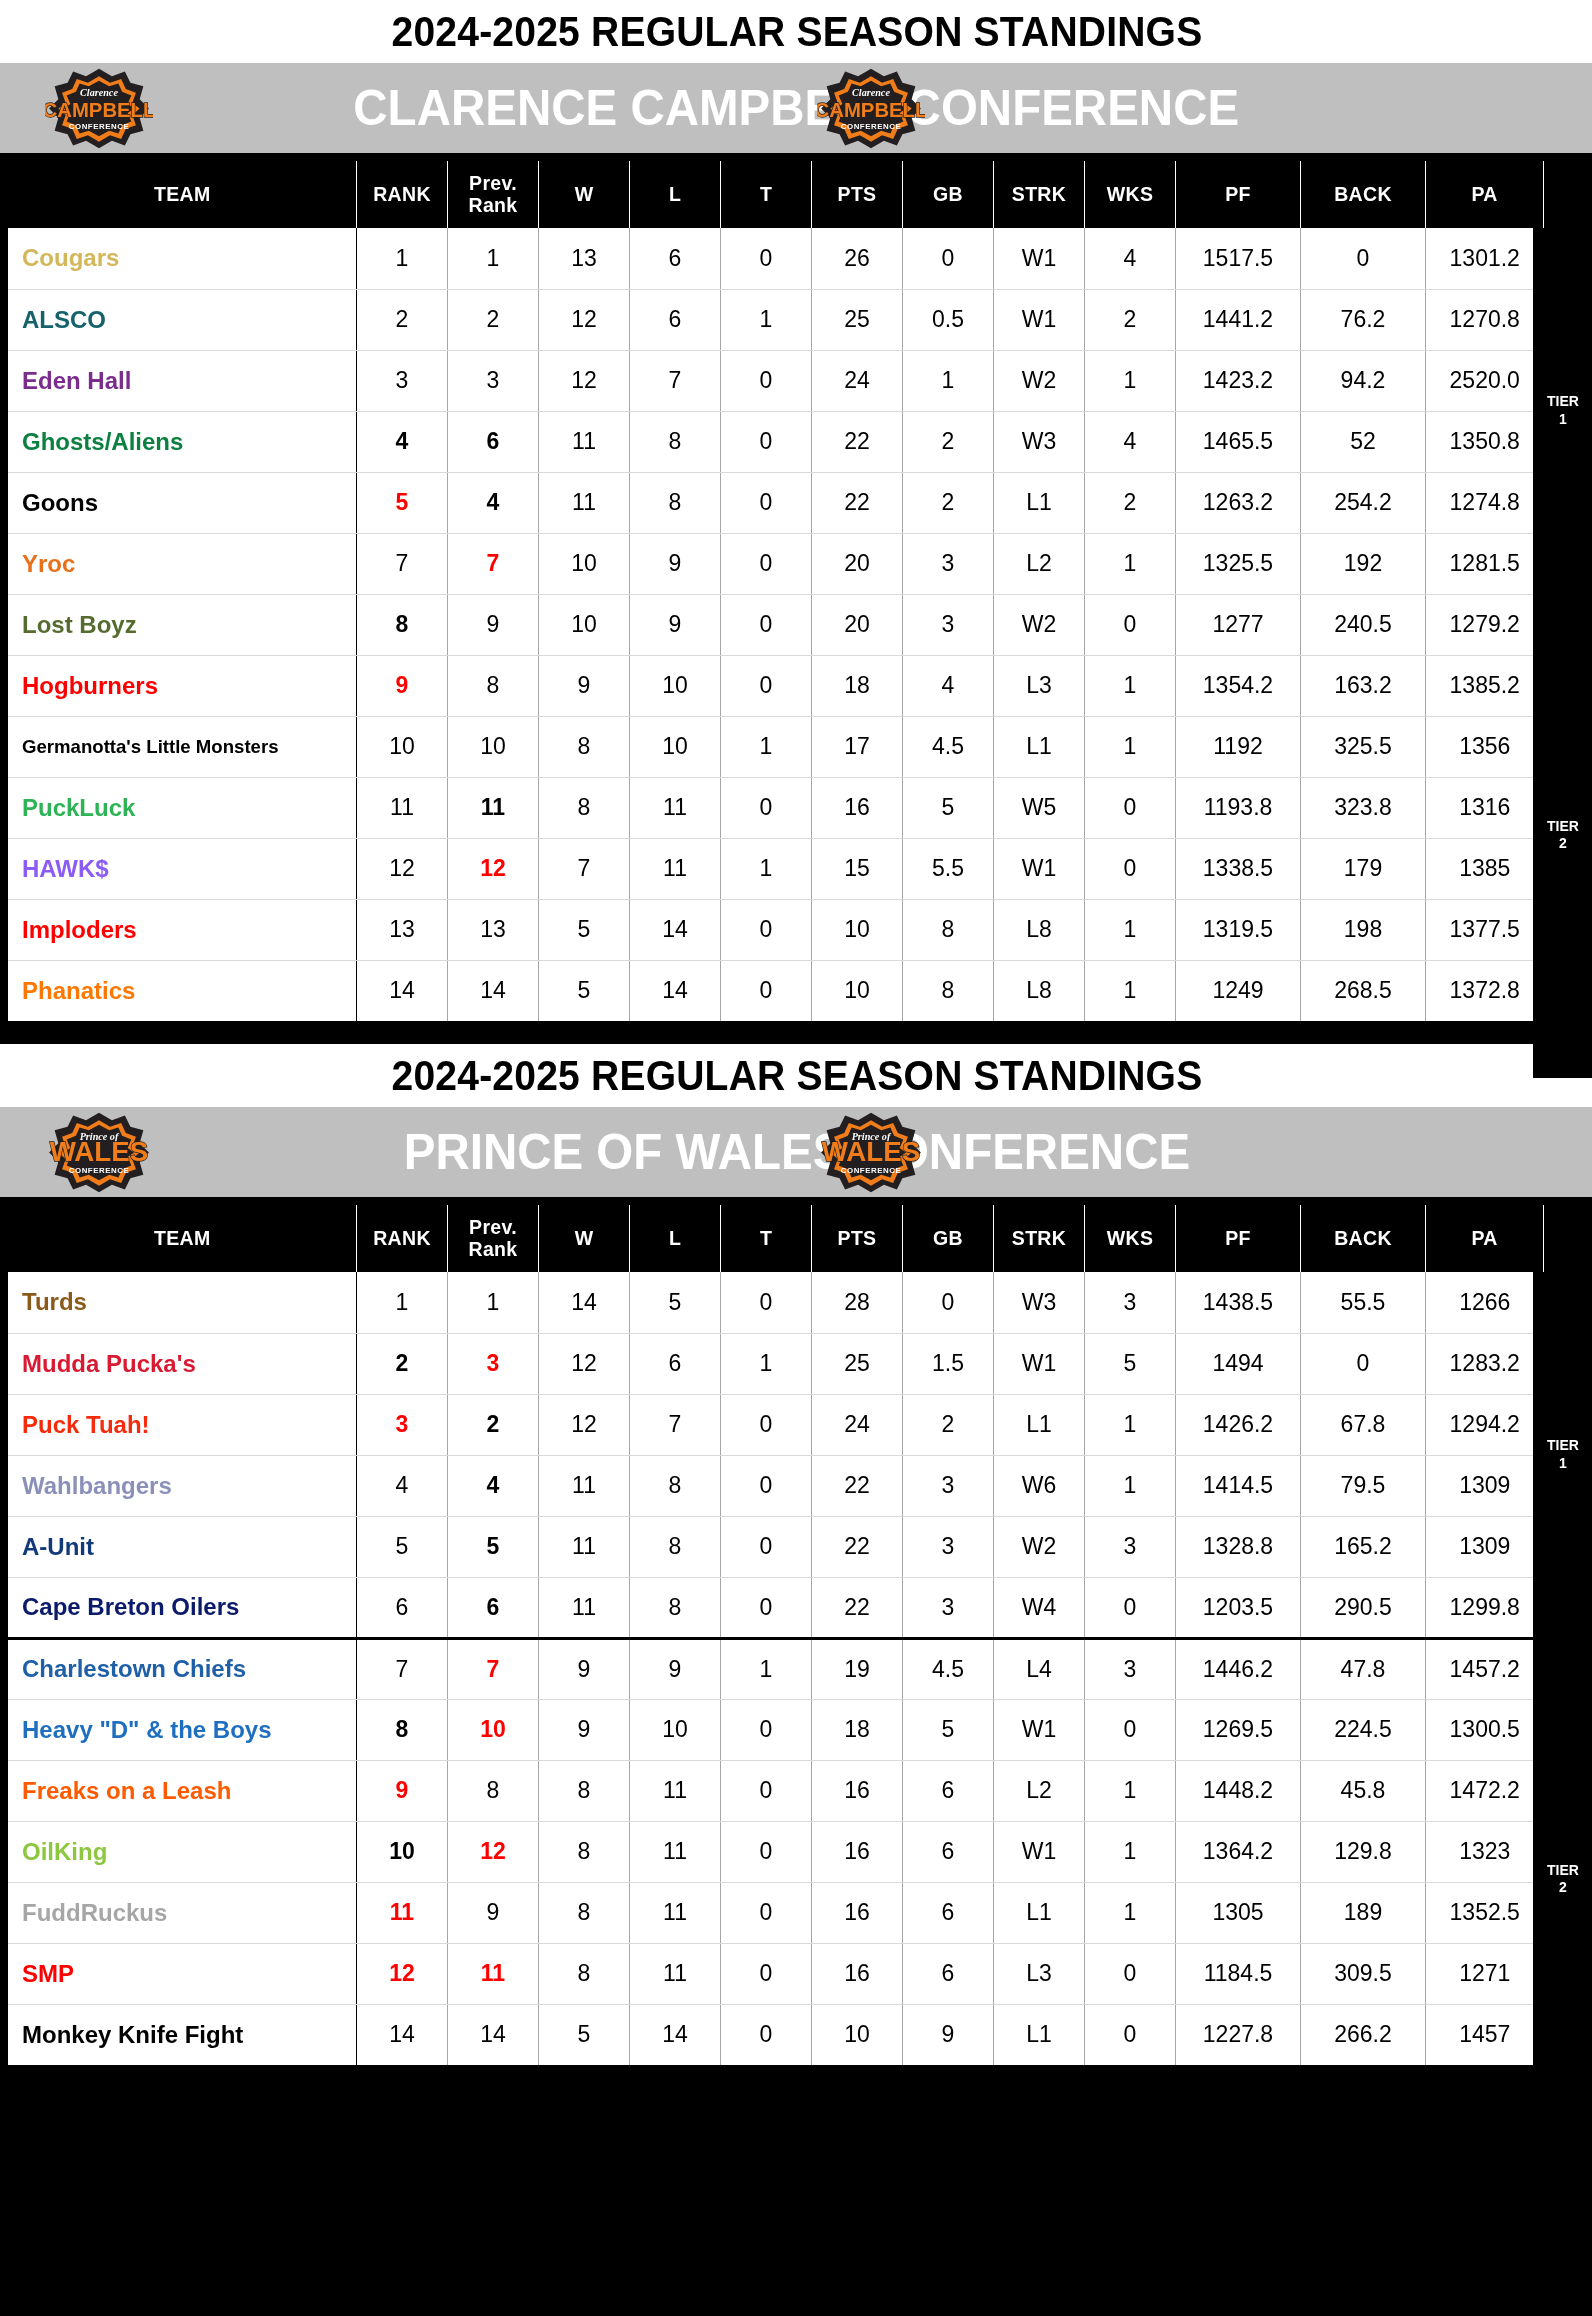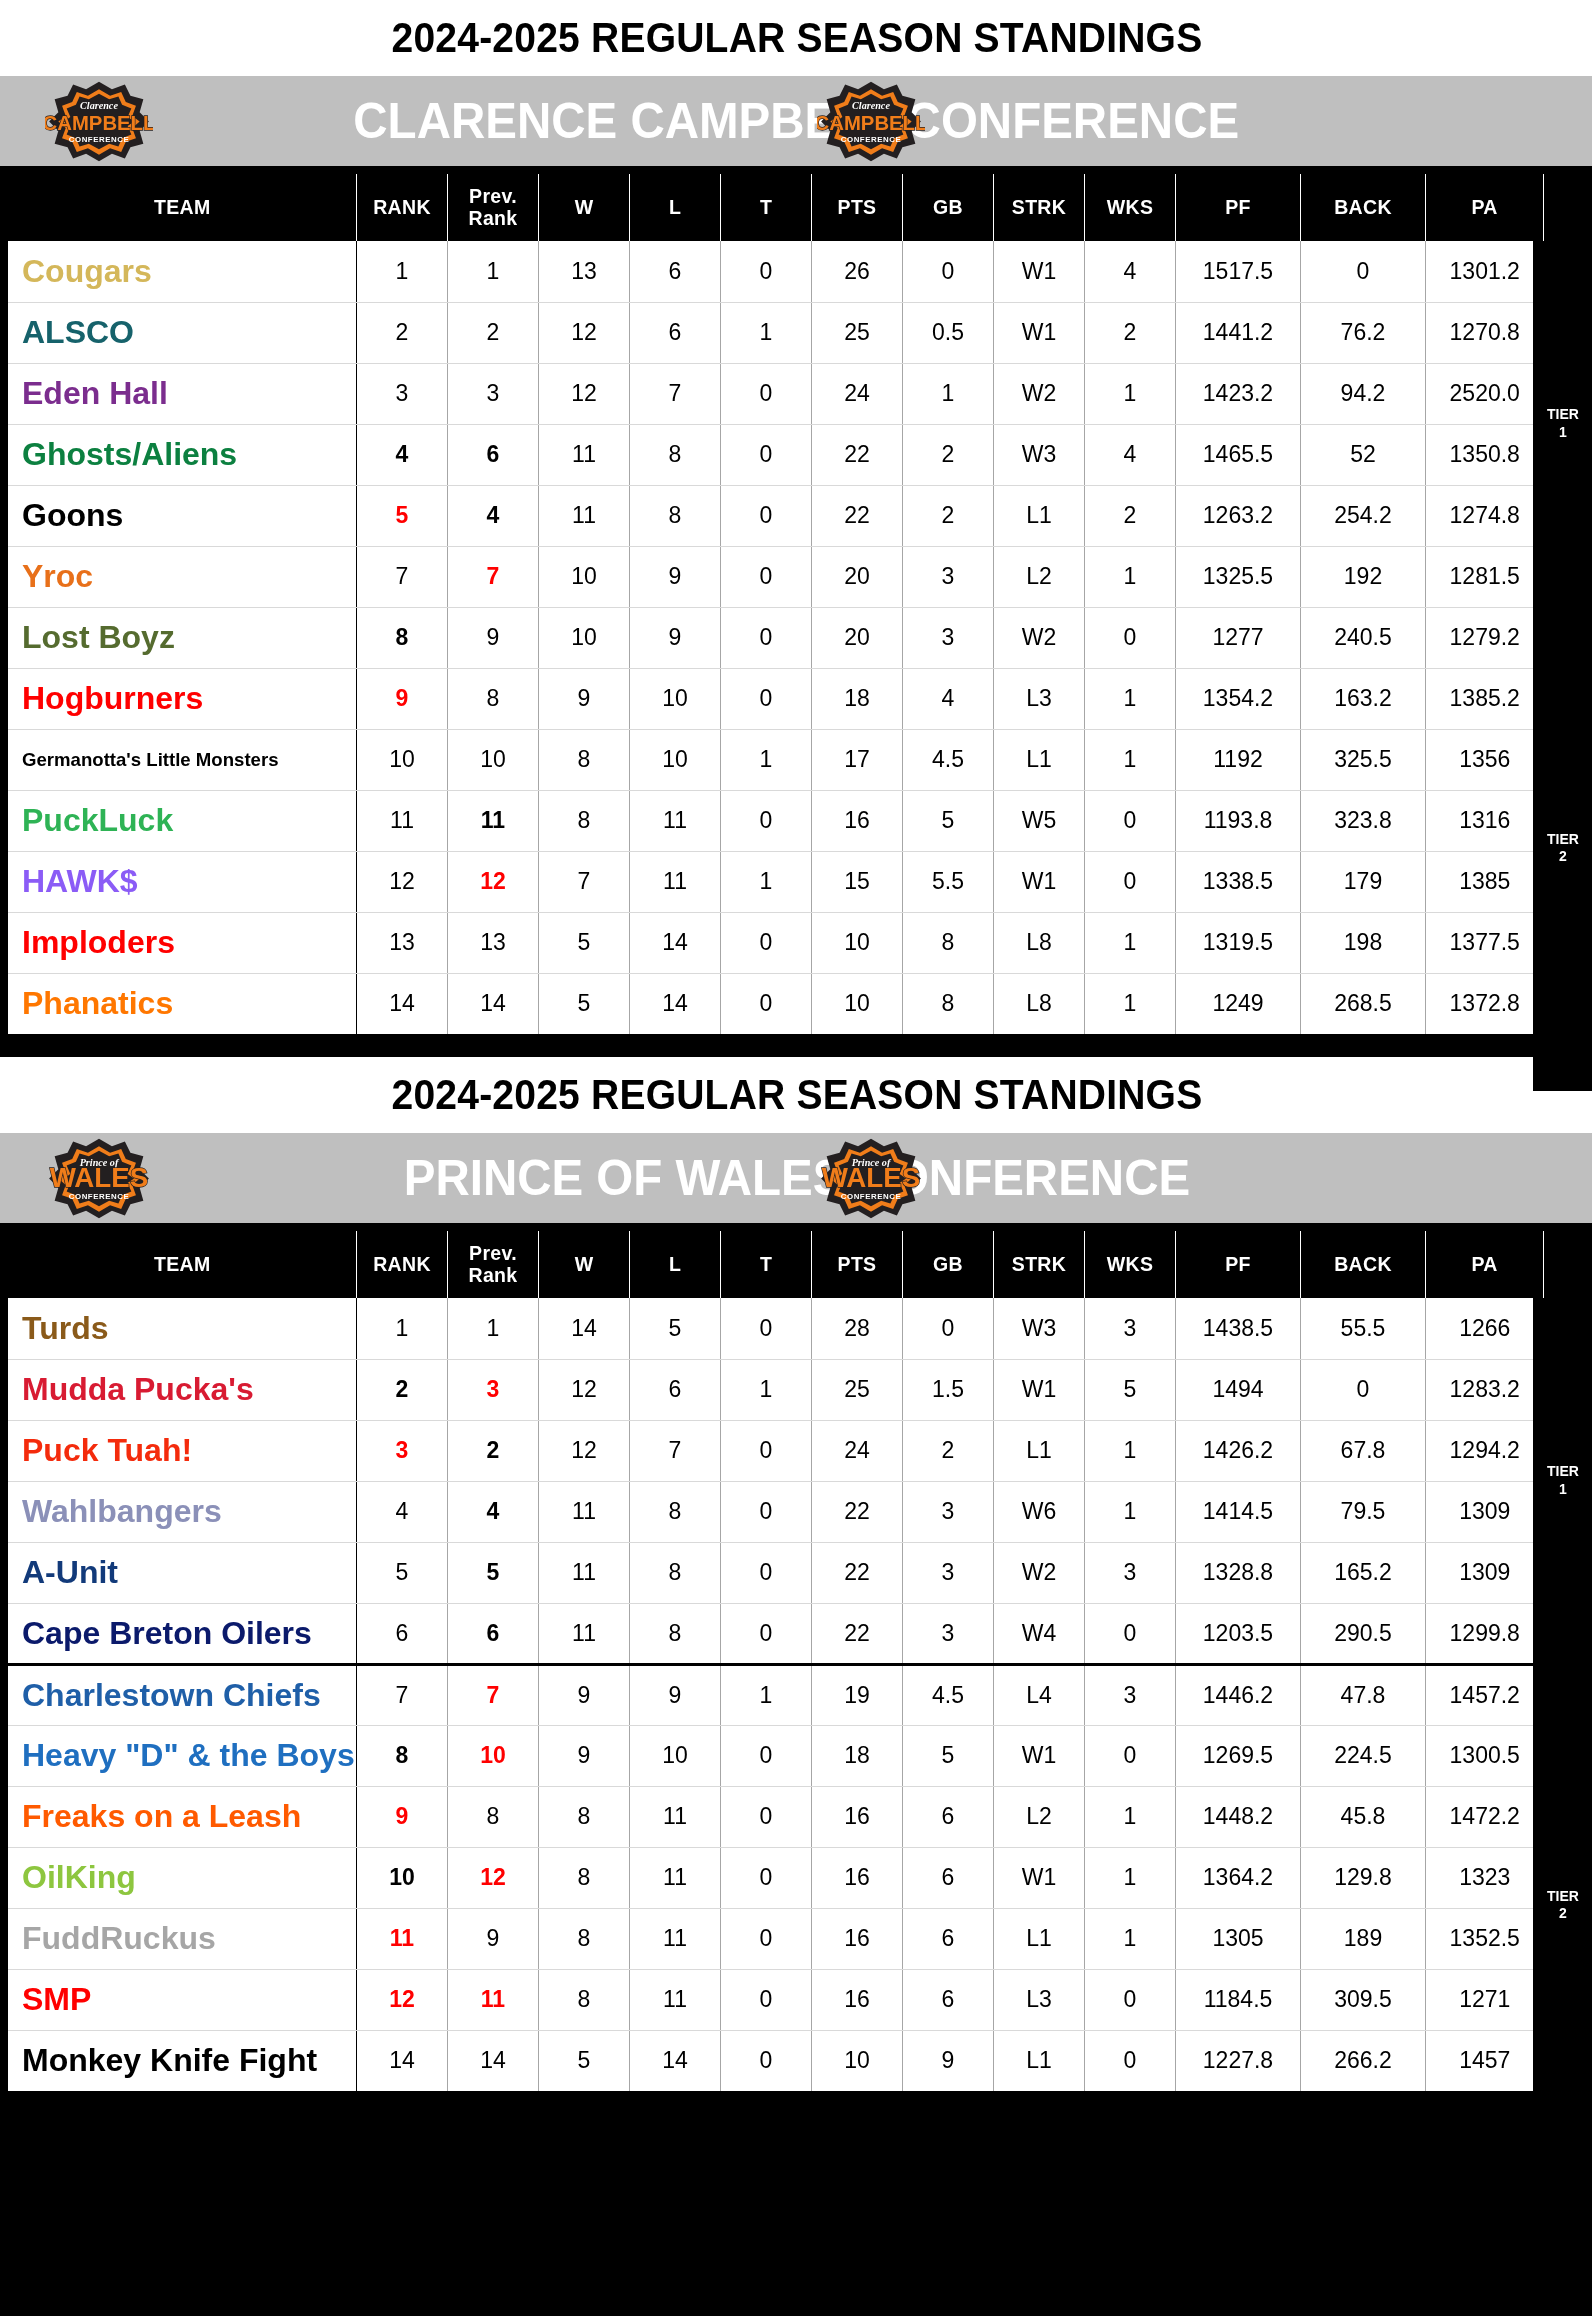--- a/index.html
+++ b/index.html
@@ -12,21 +12,21 @@
     width: 1593px;
     background: #000000;
     position: relative;
   }
 
   
   .conf-block { width: 1593px; background:#000; }
 
   .season-title-bar {
     background: #ffffff;
-    height: 76px;
+    height: 63px;
     display: flex;
     align-items: center;
     justify-content: center;
     text-align: center;
   }
   .season-title {
     font-size: 42px;
     font-weight: bold;
     letter-spacing: 0.2px;
     color: #000000;
@@ -96,21 +96,21 @@
     text-align: center;
     vertical-align: middle;
     color: #000000;
     border-bottom: 1.4px solid #d9d9d9;
     border-left: 0.9px solid #a6a6a6;
     font-weight: normal;
   }
   tbody td.team {
     text-align: left;
     padding-left: 13px;
-    font-size: 32px;
+    font-size: 24px;
     font-weight: bold;
     border-left: 1.9px solid #ffffff;
     border-right: 1.9px solid #000000;
   }
   tbody td.team.small { font-size: 18.6px; }
   tbody tr:last-child td { border-bottom: none; }
   tbody tr.tier-break td { border-bottom: 3.7px solid #000000; }
 
   
   .tier-side {

